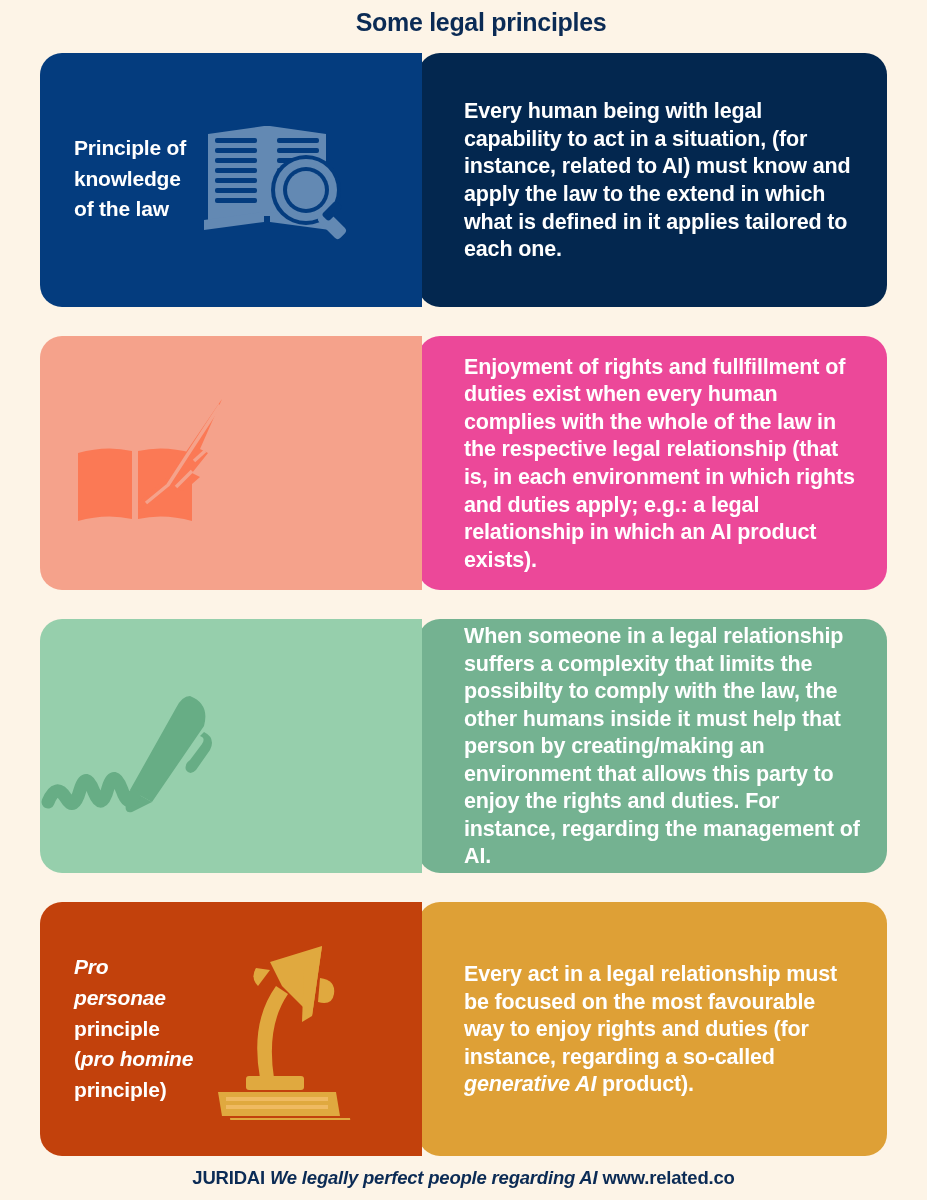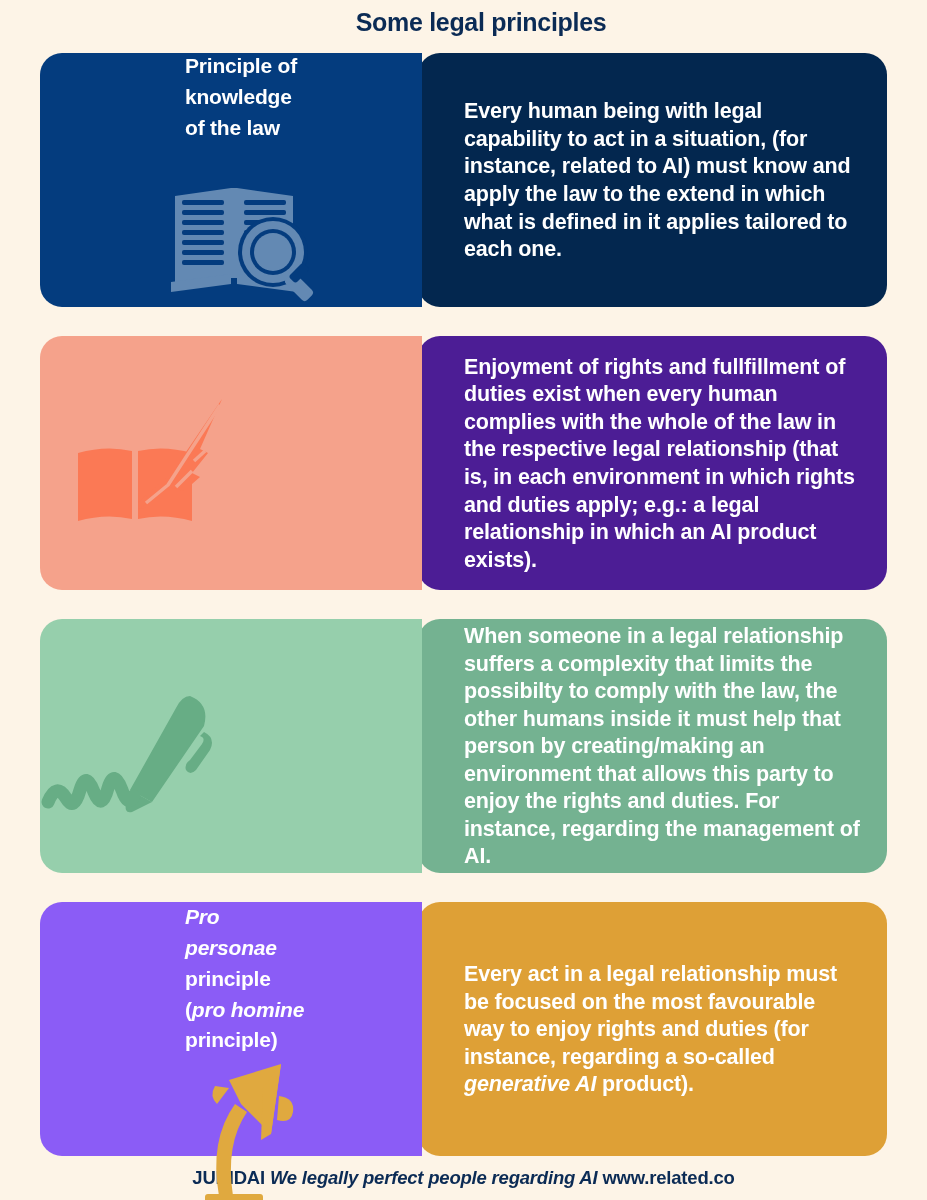--- a/index.html
+++ b/index.html
@@ -85,33 +85,33 @@
     font-size: 21.5px;
     color: #FFFFFF;
     line-height: 1.28;
     letter-spacing: -0.15px;
     font-weight: bold;
   }
   .card-body .it { font-style: italic; text-align: right; }
 
   
   #card-1 { height: 254px; }
-  #card-1 .card-left  { background: #043C7E; flex-direction: column; }
+  #card-1 .card-left  { background: #043C7E; }
   #card-1 .card-right { background: #03274F; }
 
   #card-2 { height: 254px; }
   #card-2 .card-left  { background: #F5A28B; }
-  #card-2 .card-right { background: #4c1d95; }
+  #card-2 .card-right { background: #ec4899; }
 
   #card-3 { height: 254px; }
   #card-3 .card-left  { background: #96CFAC; }
   #card-3 .card-right { background: #74B291; }
 
   #card-4 { height: 254px; }
-  #card-4 .card-left  { background: #8b5cf6; flex-direction: column; }
+  #card-4 .card-left  { background: #c2410c; }
   #card-4 .card-right { background: #DEA036; }
 
   
   #card-1 .card-title { margin-top: -2px; }
   #card-2 .card-title { margin-top: 0px; }
   #card-3 .card-title { margin-top: 0px; }
   #card-4 .card-title { margin-top: 0px; }
 
   #card-2 .card-icon { margin-left: -4px; }
   #card-3 .card-icon { margin-left: -42px; margin-top: 30px; }

